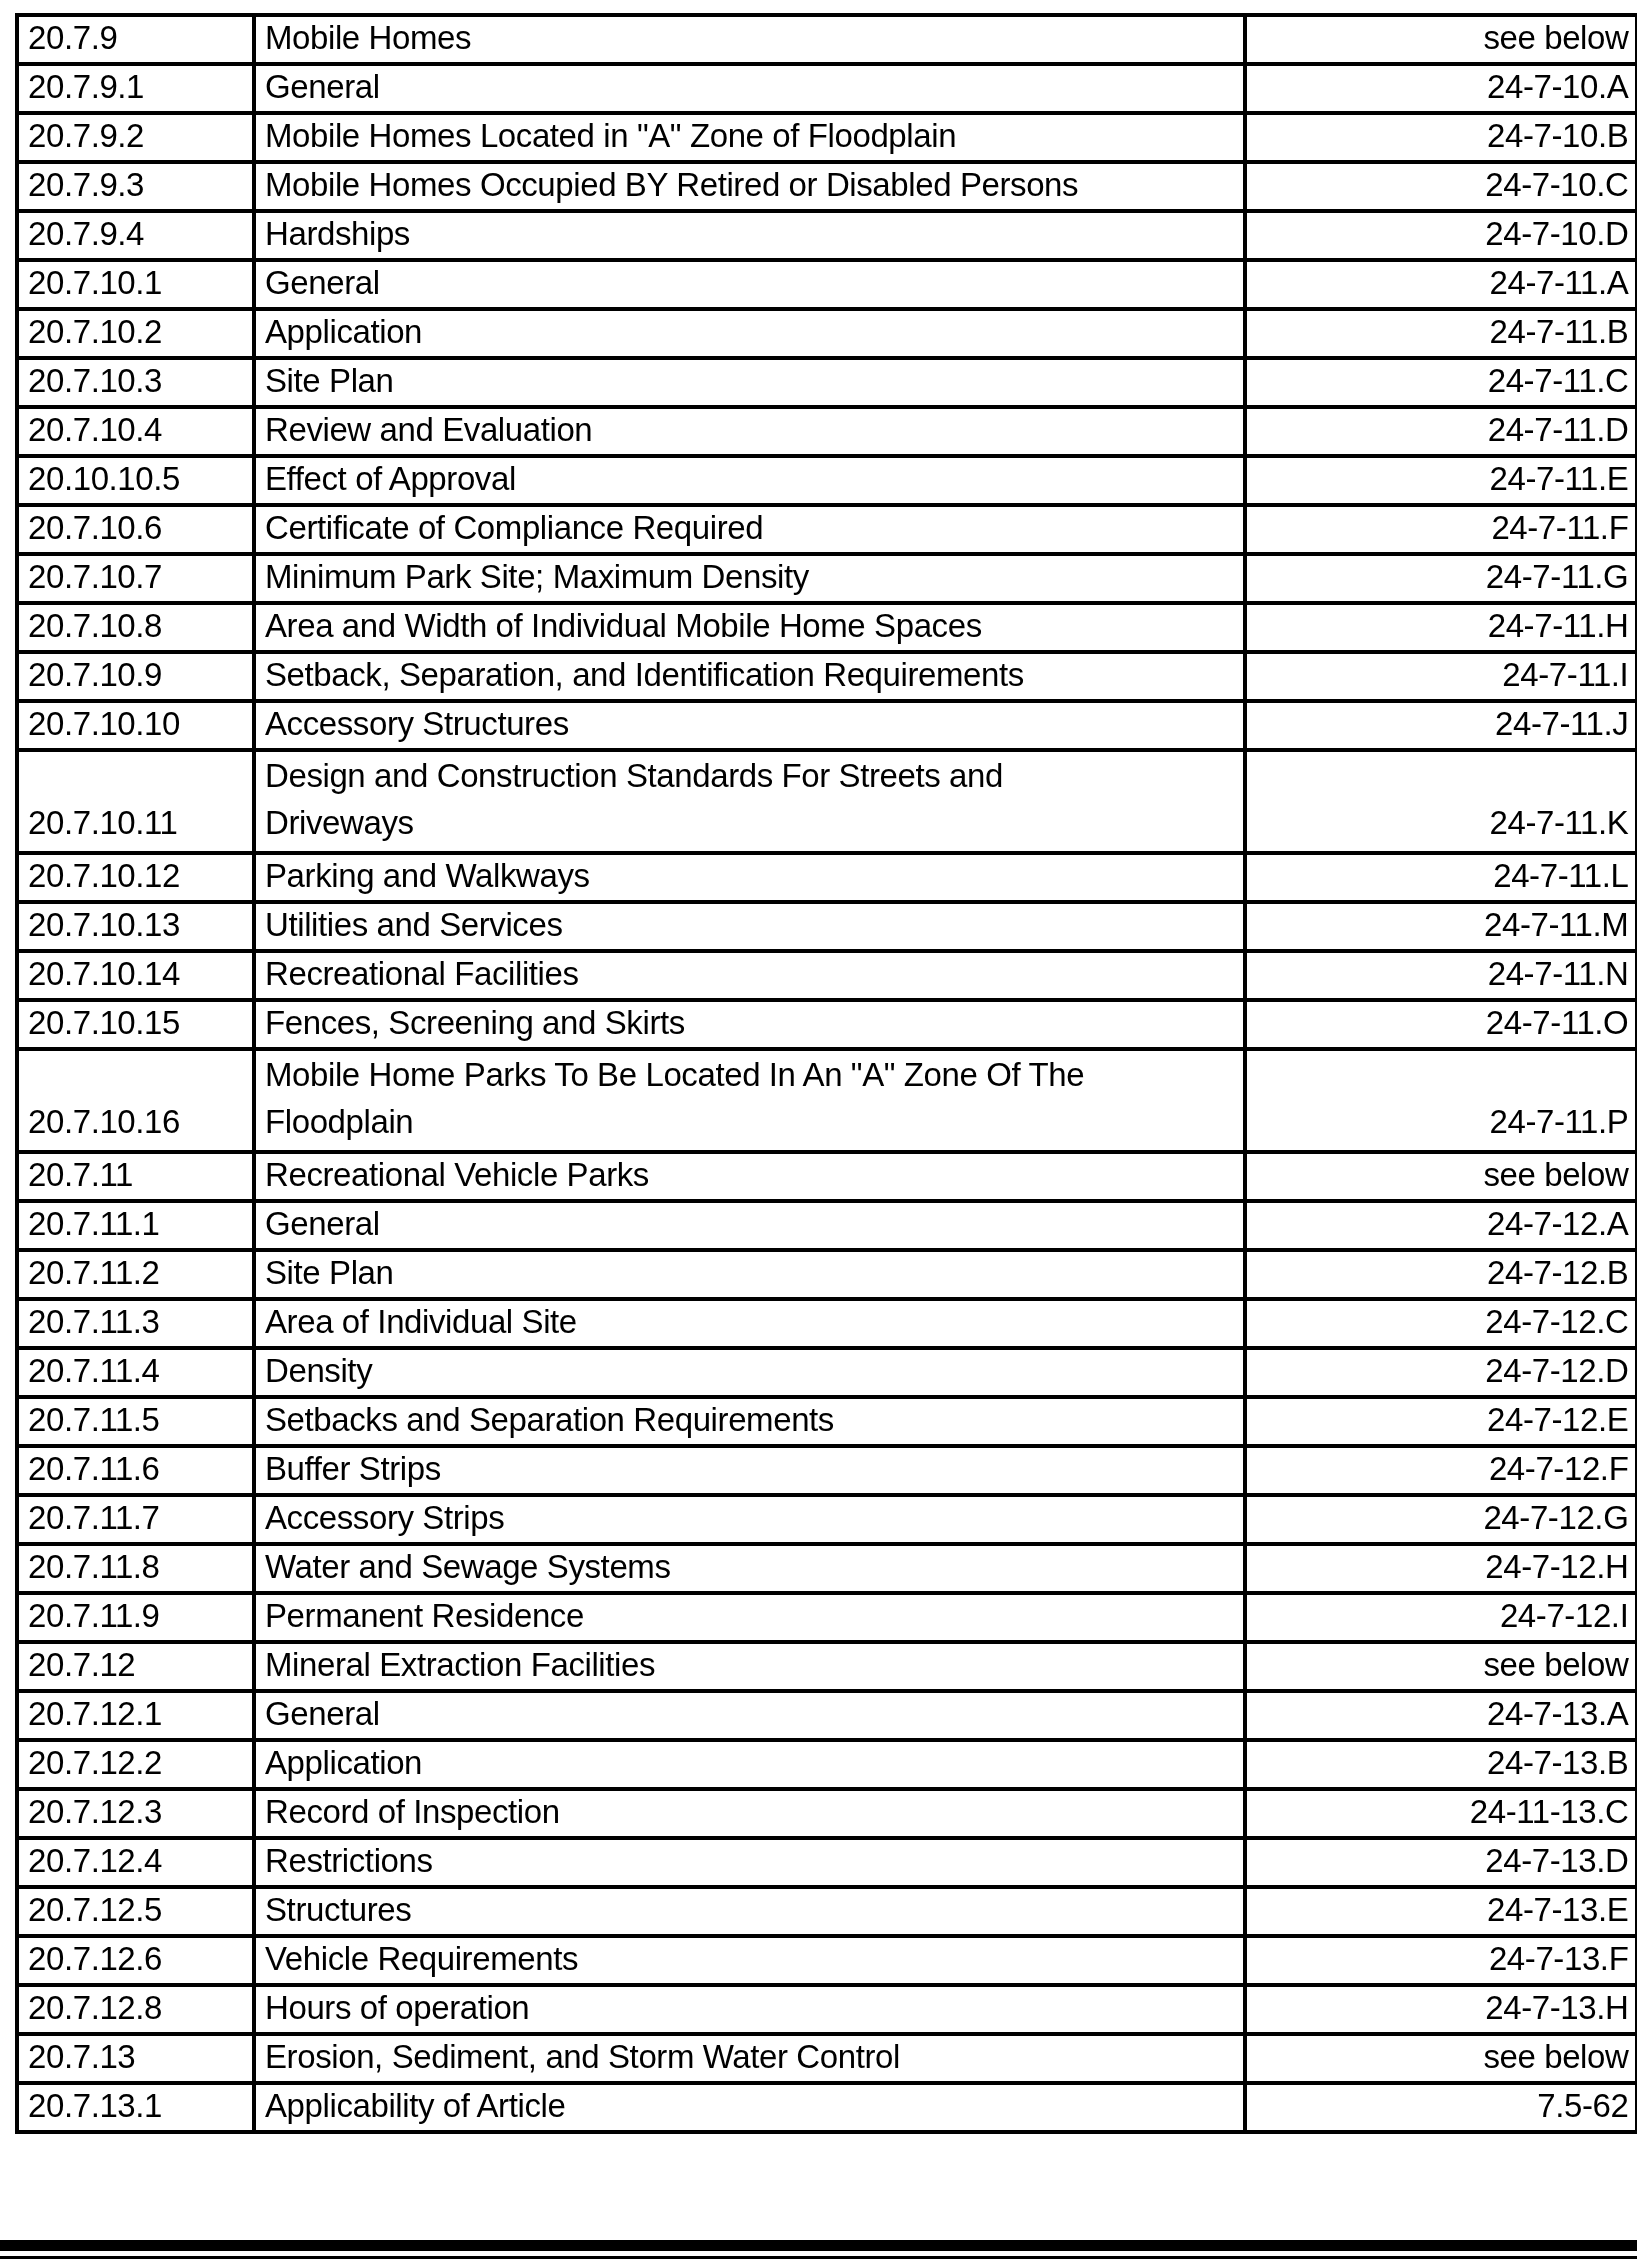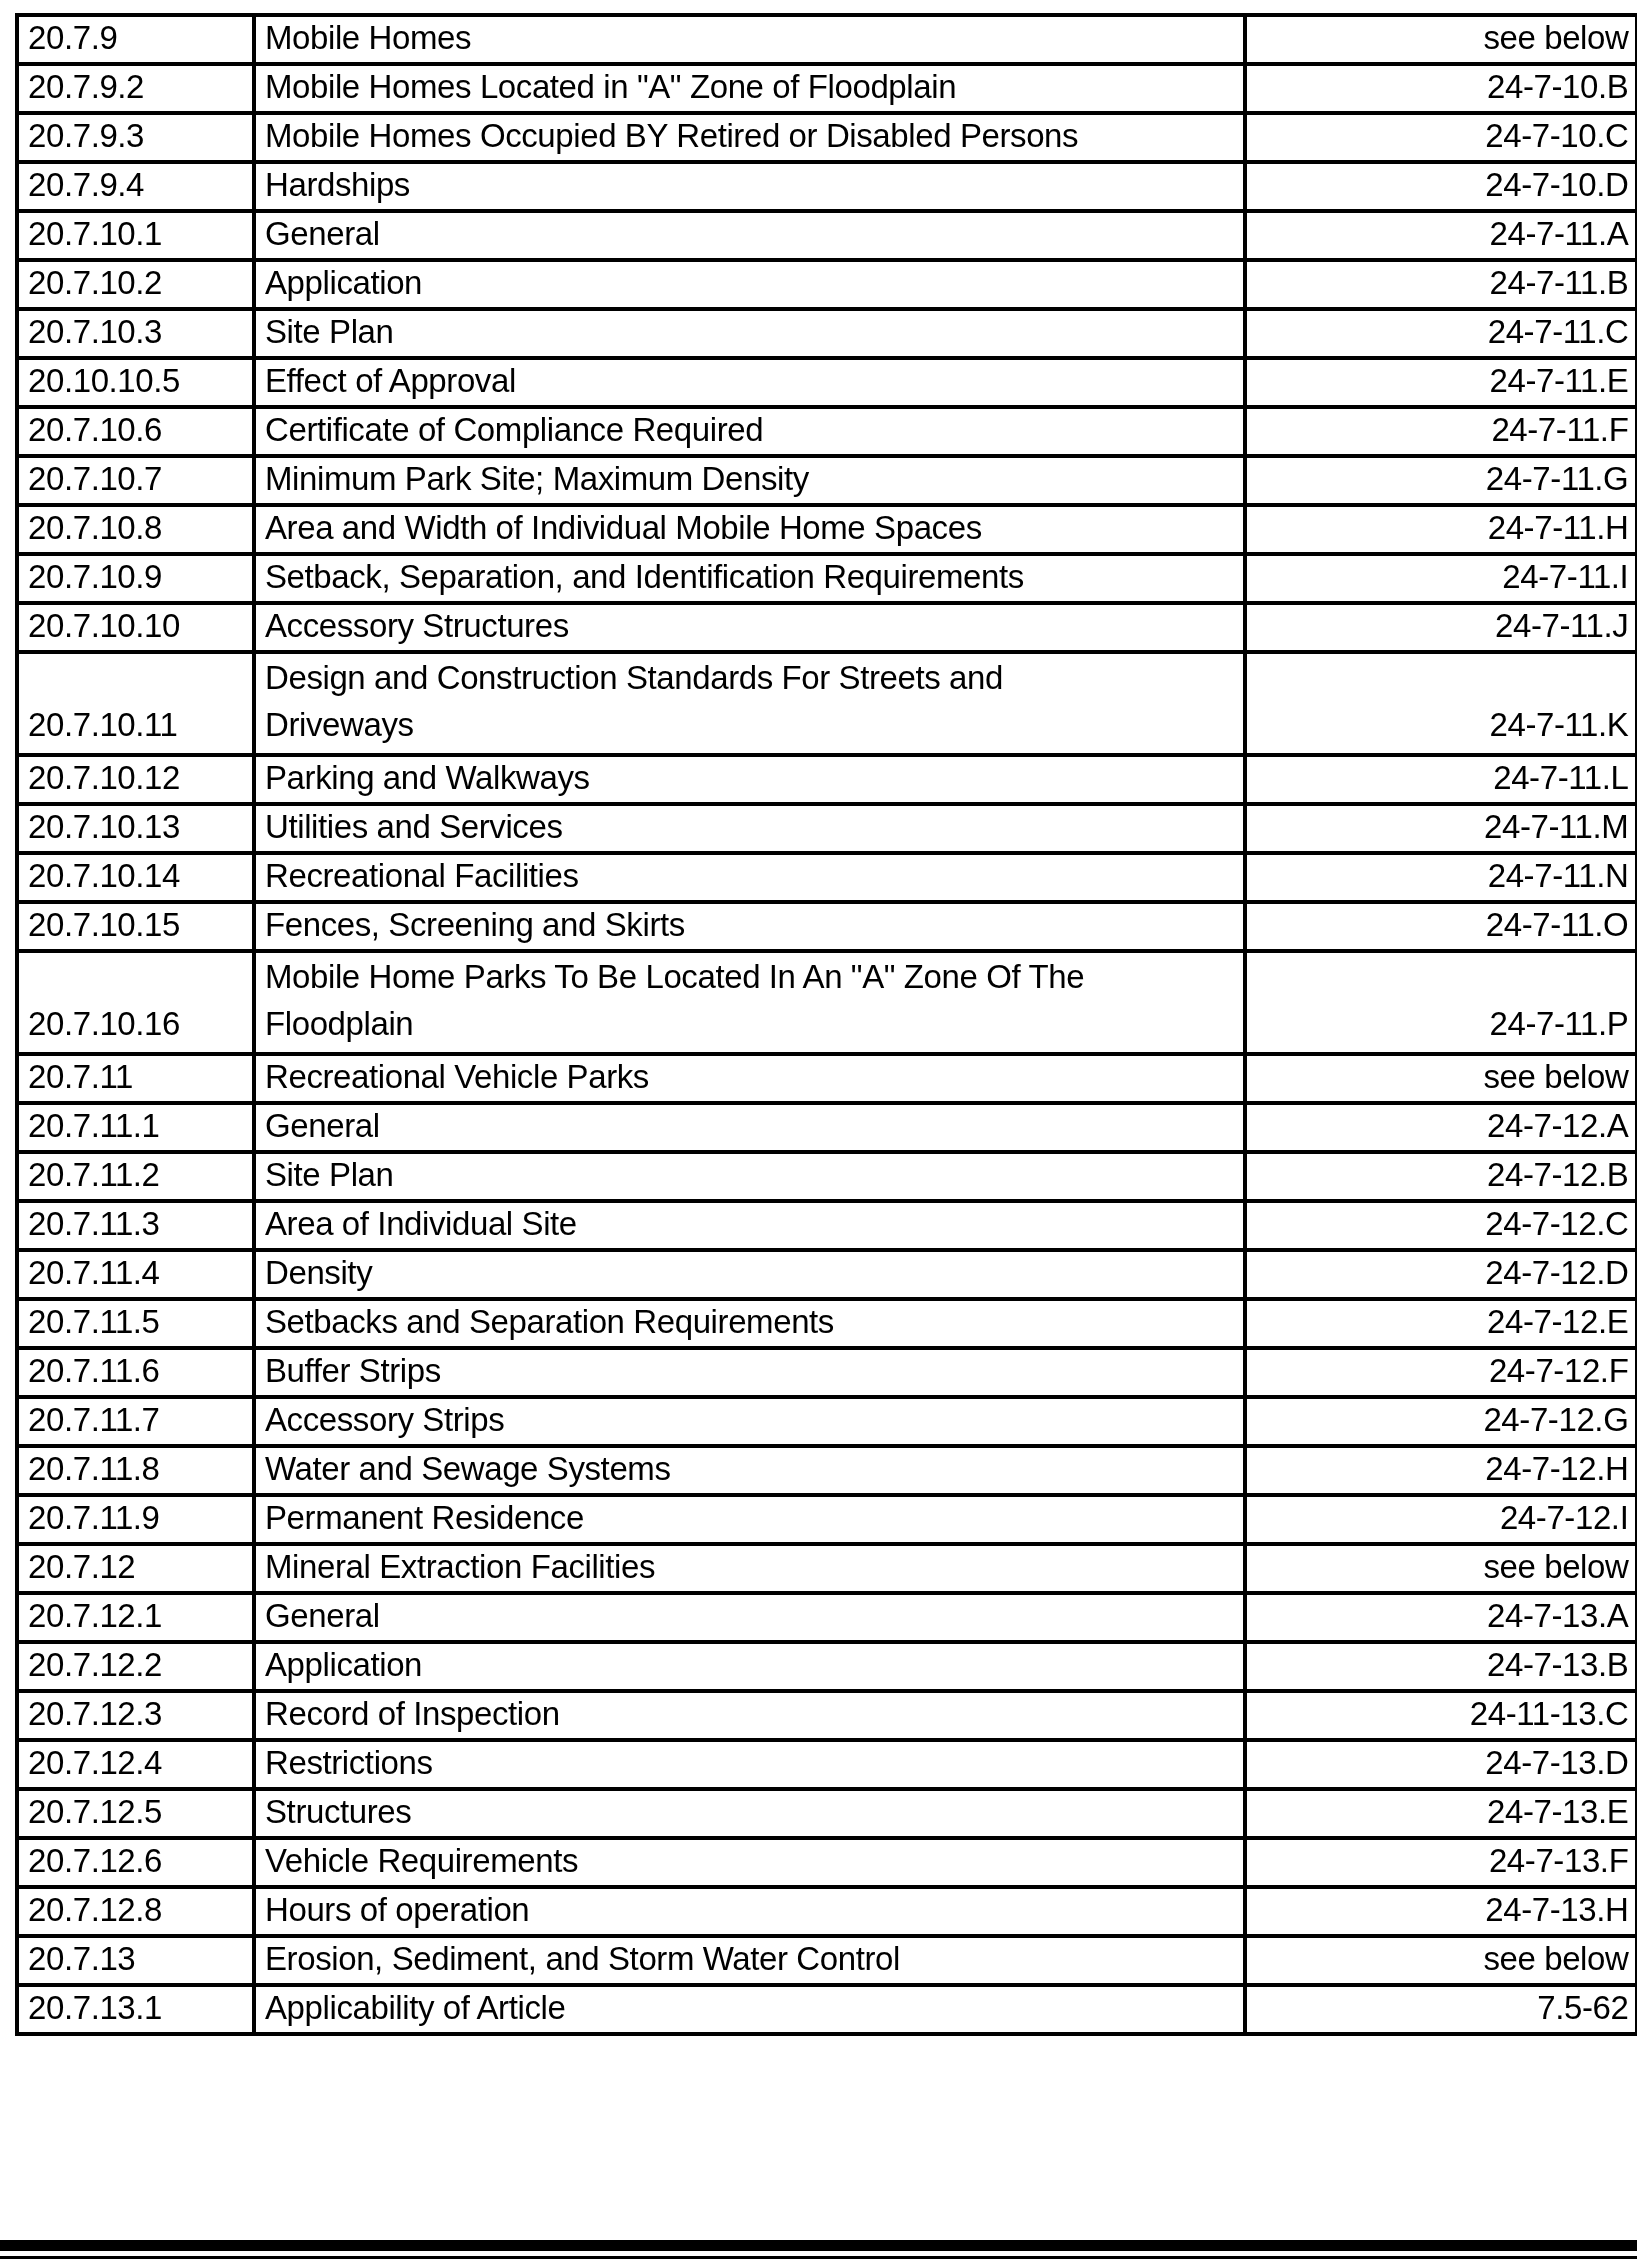--- a/index.html
+++ b/index.html
@@ -67,20 +67,25 @@
       <col style="width:991px">
       <col style="width:392px">
     </colgroup>
     <tbody id="table-body">
     <tr class="row">
       <td class="cell-num">20.7.9</td>
       <td class="cell-title">Mobile Homes</td>
       <td class="cell-ref">see below</td>
     </tr>
 
+    <tr class="row">
+      <td class="cell-num">20.7.9.1</td>
+      <td class="cell-title">General</td>
+      <td class="cell-ref">24-7-10.A</td>
+    </tr>
 
     <tr class="row">
       <td class="cell-num">20.7.9.2</td>
       <td class="cell-title">Mobile Homes Located in "A" Zone of Floodplain</td>
       <td class="cell-ref">24-7-10.B</td>
     </tr>
 
     <tr class="row">
       <td class="cell-num">20.7.9.3</td>
       <td class="cell-title">Mobile Homes Occupied BY Retired or Disabled Persons</td>
@@ -105,20 +110,25 @@
       <td class="cell-title">Application</td>
       <td class="cell-ref">24-7-11.B</td>
     </tr>
 
     <tr class="row">
       <td class="cell-num">20.7.10.3</td>
       <td class="cell-title">Site Plan</td>
       <td class="cell-ref">24-7-11.C</td>
     </tr>
 
+    <tr class="row">
+      <td class="cell-num">20.7.10.4</td>
+      <td class="cell-title">Review and Evaluation</td>
+      <td class="cell-ref">24-7-11.D</td>
+    </tr>
 
     <tr class="row">
       <td class="cell-num">20.10.10.5</td>
       <td class="cell-title">Effect of Approval</td>
       <td class="cell-ref">24-7-11.E</td>
     </tr>
 
     <tr class="row">
       <td class="cell-num">20.7.10.6</td>
       <td class="cell-title">Certificate of Compliance Required</td>

